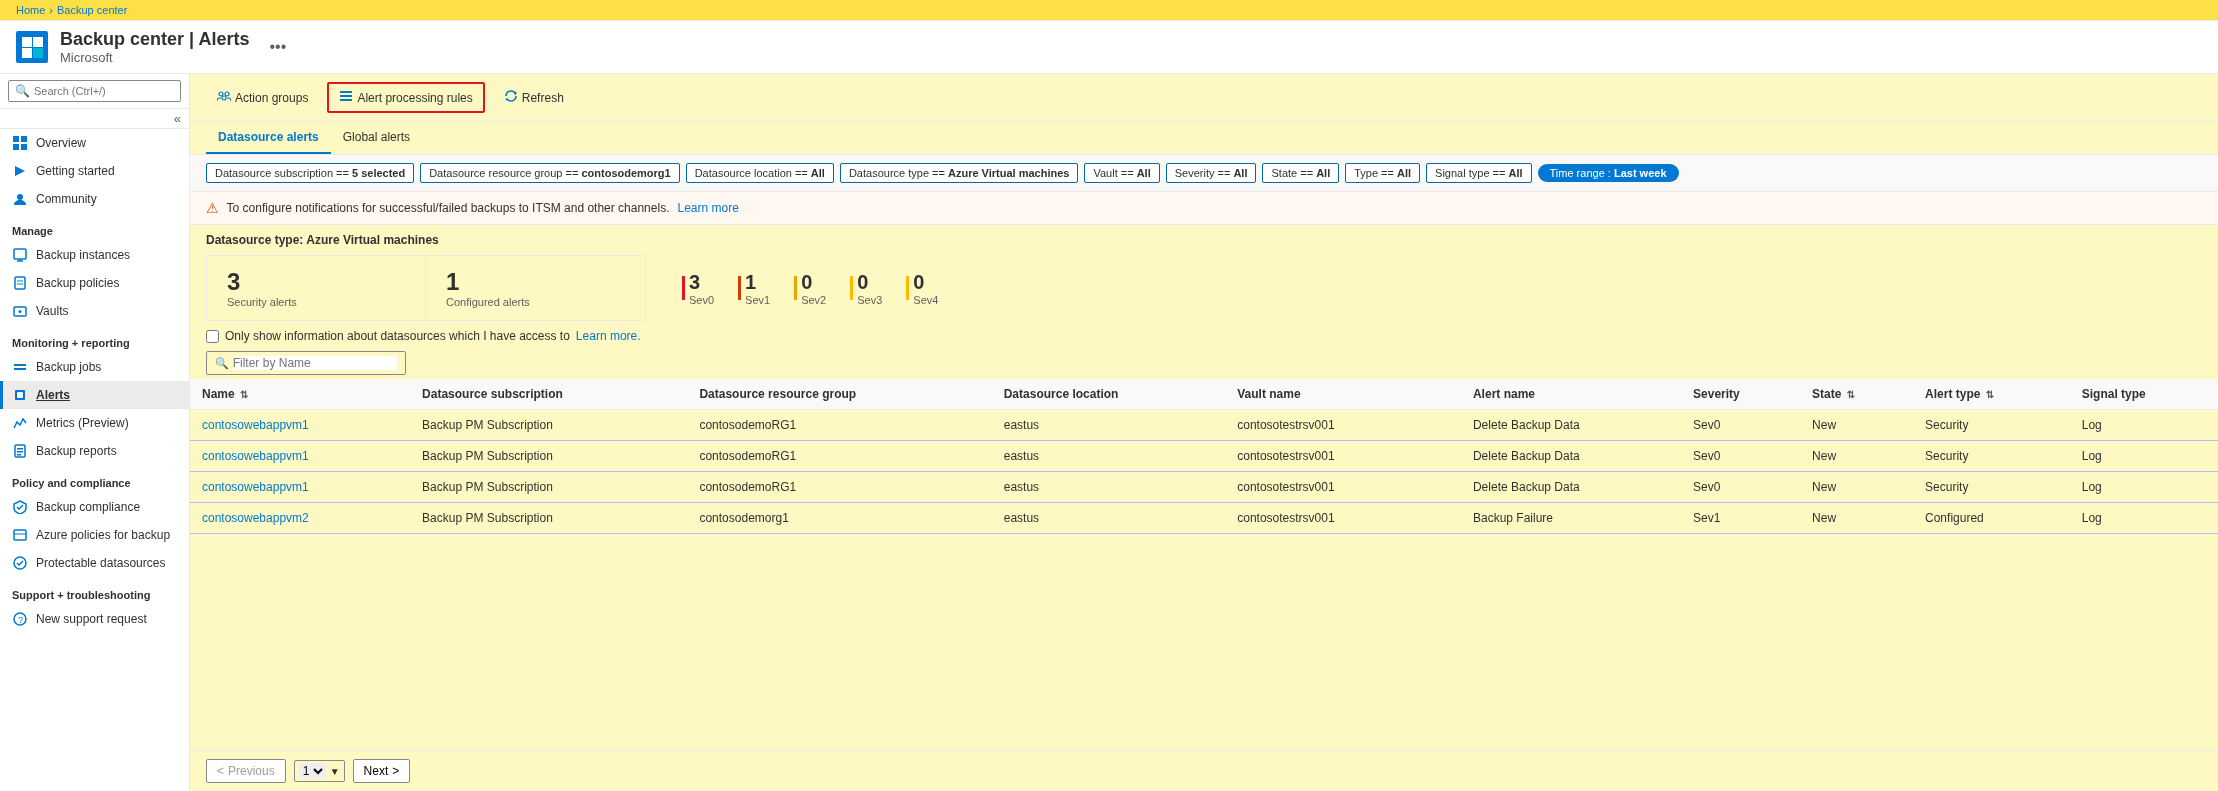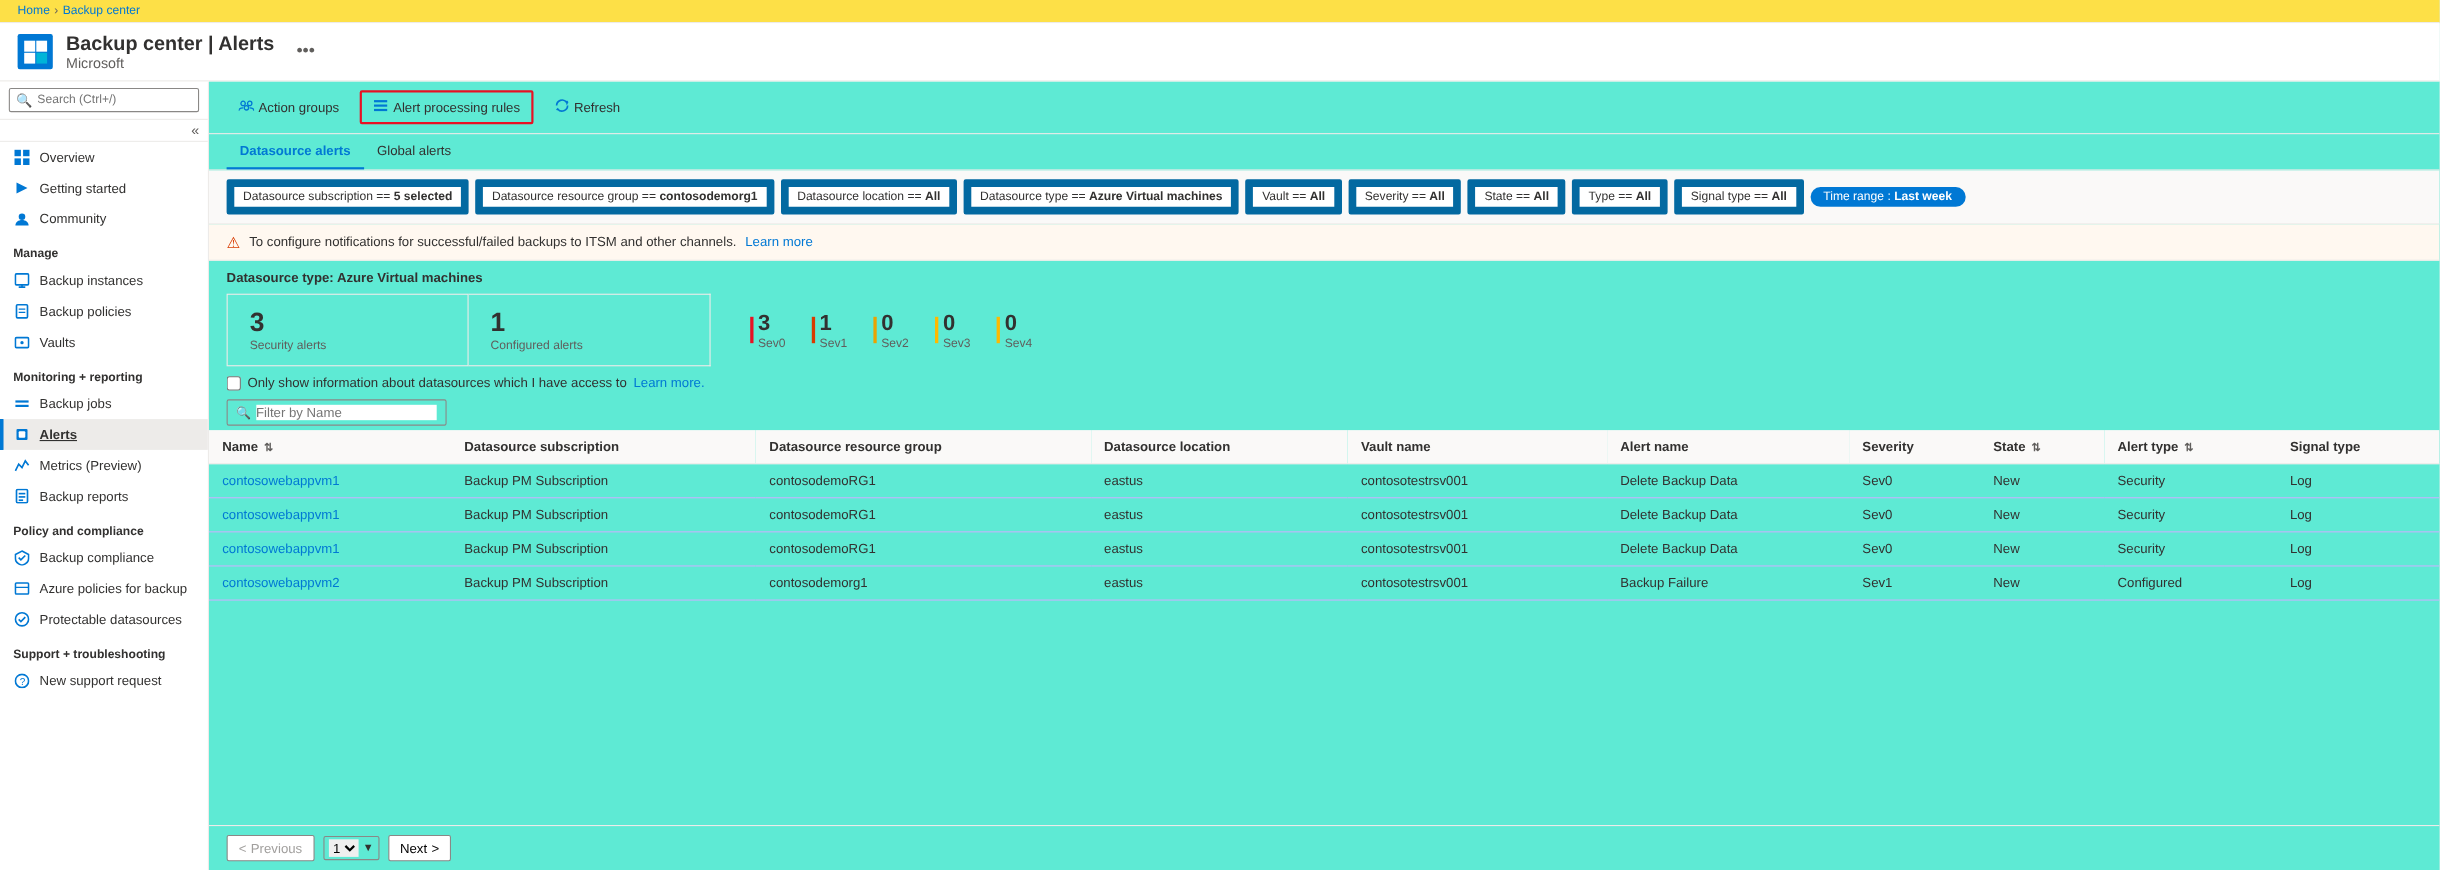--- a/index.html
+++ b/index.html
@@ -22,34 +22,34 @@
     .sidebar { width: 190px; background: #fff; border-right: 1px solid #edebe9; display: flex; flex-direction: column; overflow-y: auto; flex-shrink: 0; }
     .sidebar-search-box { display: flex; align-items: center; border: 1px solid #8a8886; border-radius: 2px; padding: 3px 6px; gap: 4px; }
     .sidebar-search-box input { border: none; outline: none; font-size: 11px; flex: 1; }
 
     .sidebar-section-label { padding: 12px 12px 4px; font-size: 11px; font-weight: 600; color: #323130; }
     .sidebar-item { display: flex; align-items: center; gap: 8px; padding: 6px 12px; cursor: pointer; color: #323130; font-size: 12px; }
     .sidebar-item-icon { width: 16px; height: 16px; display: flex; align-items: center; justify-content: center; flex-shrink: 0; }
     .sidebar-item { position: relative; }
 
     
-    .content { flex: 1; overflow-y: auto; background: #5eead4; display: flex; flex-direction: column; }
+    .content { flex: 1; overflow-y: auto; background: #fef9c3; display: flex; flex-direction: column; }
 
     
     .toolbar { padding: 8px 16px; display: flex; align-items: center; gap: 8px; border-bottom: 1px solid #edebe9; }
     .toolbar-btn { display: flex; align-items: center; gap: 4px; padding: 5px 10px; border: 1px solid transparent; background: transparent; cursor: pointer; font-size: 12px; color: #323130; border-radius: 2px; }
 
     
     .tabs { display: flex; padding: 0 16px; border-bottom: 1px solid #edebe9; }
     .tab { padding: 8px 12px; cursor: pointer; font-size: 12px; color: #323130; border-bottom: 2px solid transparent; }
     .tab.active { border-bottom: 2px solid #0078d4; font-weight: 600; color: #0078d4; }
 
     
     .filters { padding: 8px 16px; display: flex; flex-wrap: wrap; gap: 6px; align-items: center; background: #faf9f8; border-bottom: 1px solid #edebe9; }
-    .filter-chip { background: #fff; border: 7px solid #0369a1; border-radius: 2px; padding: 3px 8px; font-size: 11px; white-space: nowrap; cursor: pointer; }
+    .filter-chip { background: #fff; border: 1px solid #0369a1; border-radius: 2px; padding: 3px 8px; font-size: 11px; white-space: nowrap; cursor: pointer; }
     .filter-chip .bold { font-weight: 700; }
     .filter-chip-highlight { background: #0078d4; border-color: #0078d4; color: #fff; border-radius: 12px; padding: 3px 12px; font-size: 11px; white-space: nowrap; cursor: pointer; }
 
     
     .warning-bar { background: #fff8f0; border-bottom: 1px solid #edebe9; padding: 8px 16px; display: flex; align-items: center; gap: 8px; font-size: 12px; color: #323130; }
 
     
     .info-link { padding: 8px 16px; font-size: 12px; }
     .info-link a { color: #0078d4; text-decoration: none; }
 

